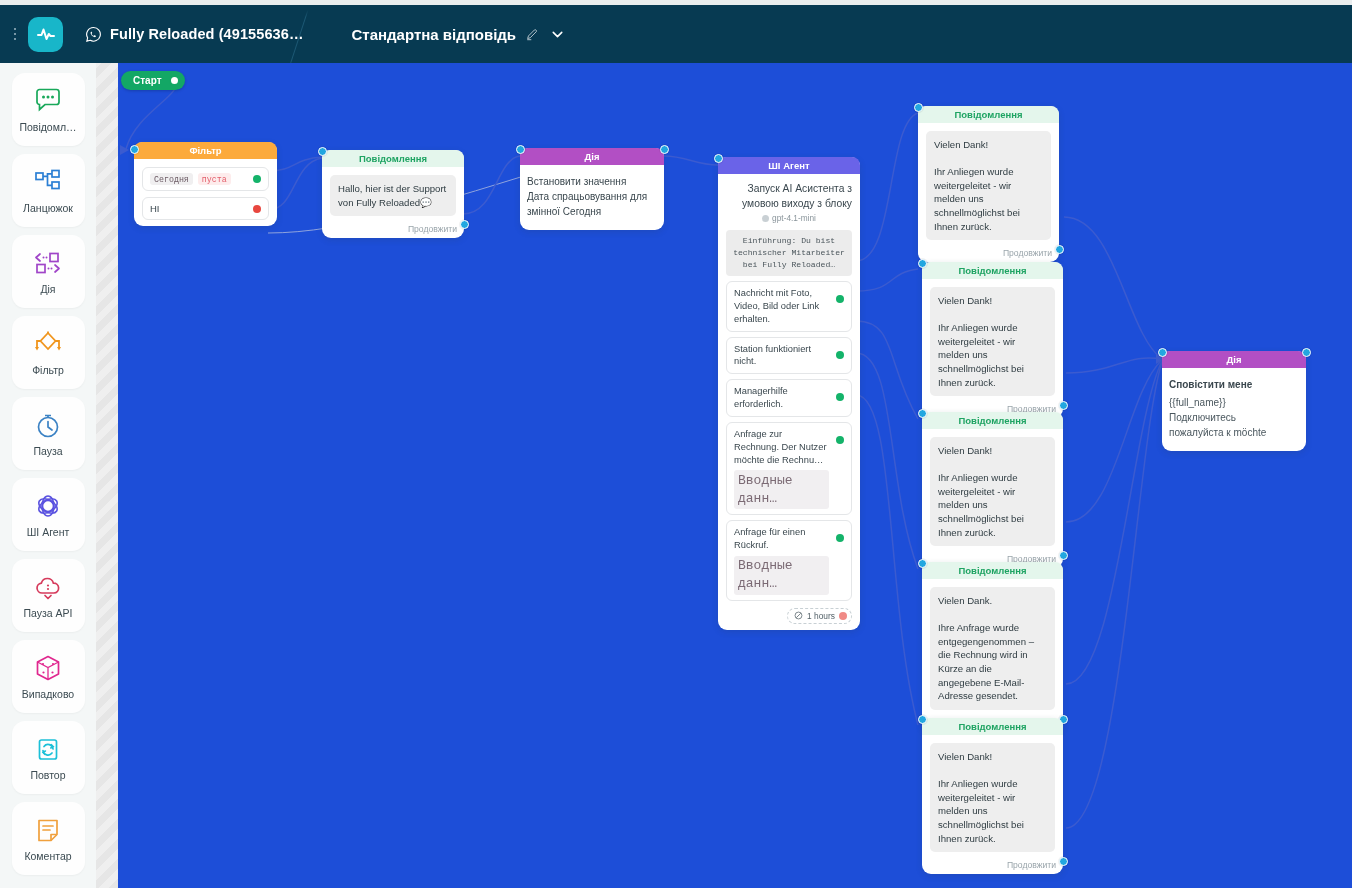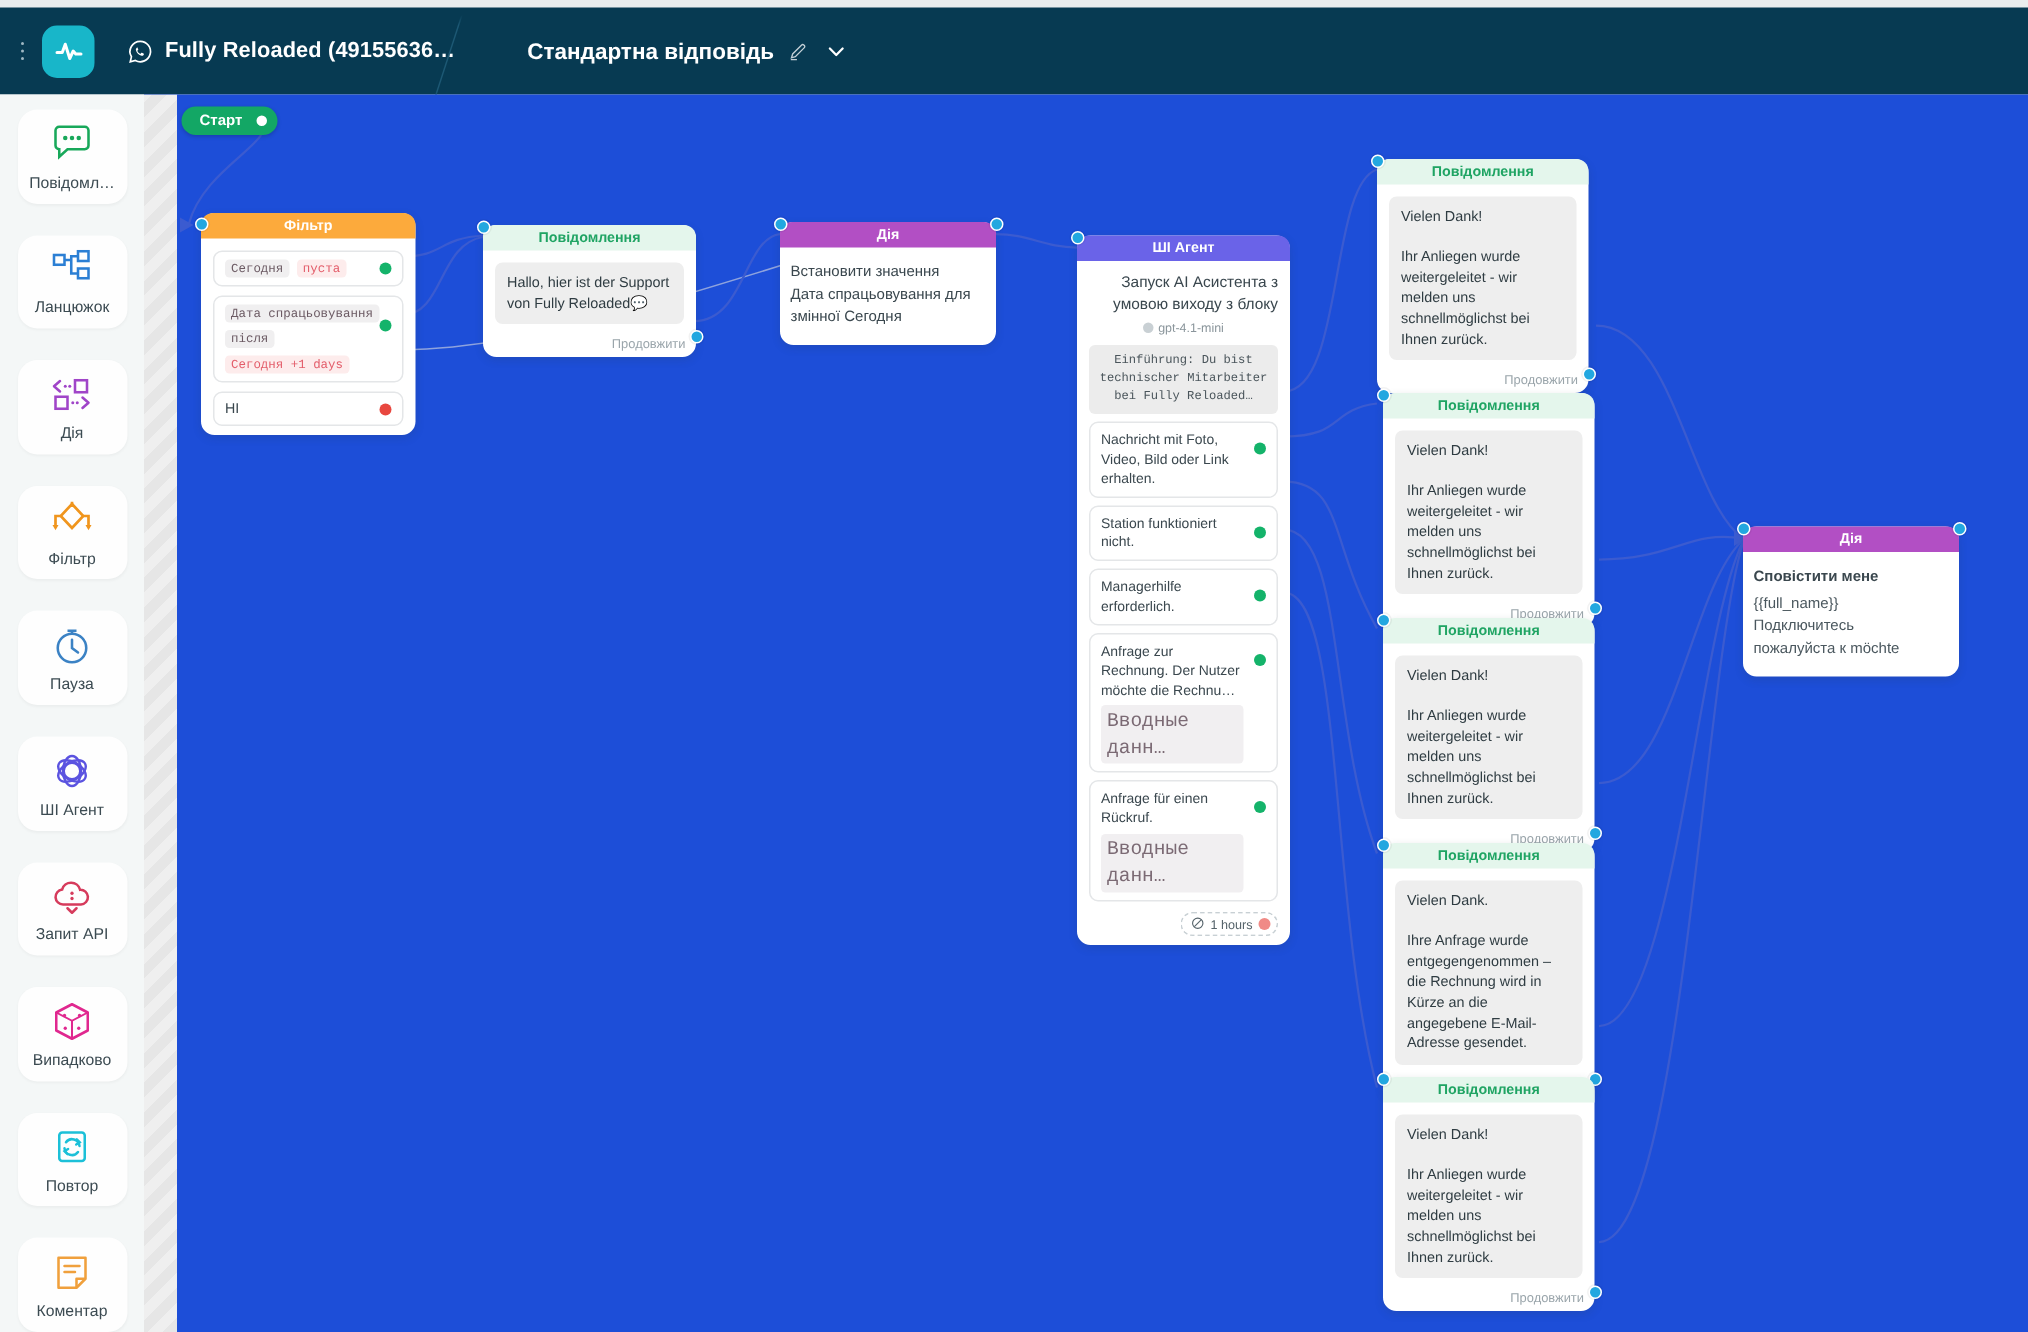--- a/index.html
+++ b/index.html
@@ -47,21 +47,21 @@
     display:flex; align-items:center; gap:10px; margin-left:48px;
     color:#ffffff; font-size:15px; font-weight:bold;
   }
   .pencil-ic { width:13px; height:13px; opacity:.85; cursor:pointer; }
   .chev { width:17px; height:17px; cursor:pointer; }
 
   
   .sidebar {
     position:absolute; left:0; top:63px; width:96px; height:825px;
     background:#f4f7f7; padding-top:10px; overflow:hidden;
-    display:flex; flex-direction:column; align-items:center; gap:21px;
+    display:flex; flex-direction:column; align-items:center; gap:8px;
   }
   .side-item {
     width:73px; height:73px; background:#fefefe; border-radius:13px;
     display:flex; flex-direction:column; align-items:center; justify-content:center;
     gap:5px; cursor:pointer; box-shadow:0 1px 2px rgba(0,0,0,.04);
   }
   .side-item .ic { height:30px; display:flex; align-items:center; justify-content:center; }
   .side-item .lbl { font-size:10.5px; color:#3c4b52; white-space:nowrap; }
 
   
@@ -280,21 +280,21 @@
 
     <div class="side-item">
       <span class="ic">
         <svg width="28" height="26" viewBox="0 0 28 26">
           <path d="M8 19a5 5 0 0 1-.6-9.96A6.2 6.2 0 0 1 19.4 9.2 4.9 4.9 0 0 1 20 19z" fill="none" stroke="#d63b5c" stroke-width="1.7"></path>
           <circle cx="14" cy="11.5" r="1.1" fill="#d63b5c"></circle>
           <circle cx="14" cy="15" r="1.1" fill="#d63b5c"></circle>
           <path d="M11 21.5 l3 3 l3-3" fill="none" stroke="#d63b5c" stroke-width="1.7" stroke-linecap="round" stroke-linejoin="round"></path>
         </svg>
       </span>
-      <span class="lbl">Запит API</span>
+      <span class="lbl">Пауза API</span>
     </div>
 
     <div class="side-item">
       <span class="ic">
         <svg width="28" height="28" viewBox="0 0 28 28">
           <path d="M14 2.5 L24.5 8 v12 L14 25.5 L3.5 20 V8 Z" fill="none" stroke="#e0288f" stroke-width="1.7" stroke-linejoin="round"></path>
           <path d="M3.5 8 L14 13.5 L24.5 8 M14 13.5 v12" fill="none" stroke="#e0288f" stroke-width="1.3"></path>
           <circle cx="9" cy="10" r="1.1" fill="#e0288f"></circle>
           <circle cx="19" cy="10" r="1.1" fill="#e0288f"></circle>
           <circle cx="9.5" cy="18.5" r="1.1" fill="#e0288f"></circle>
@@ -377,26 +377,20 @@
         <span>Фільтр</span>
       </div>
       <div class="node-body">
 
         <div class="f-row">
           <span class="chip gray">Сегодня</span>
           <span class="chip pink">пуста</span>
           <span class="f-dot g"></span>
         </div>
 
-        <div class="f-row">
-          <span class="chip gray">Дата спрацьовування</span>
-          <span class="chip gray" style="margin-right:14px">після</span>
-          <span class="chip pink">Сегодня +1 days</span>
-          <span class="f-dot g" style="top:15px; transform:none;"></span>
-        </div>
 
         <div class="f-row">
           <span class="f-plain">HI</span>
           <span class="f-dot r"></span>
         </div>
       </div>
     </div>
 
     <div class="node" style="left:226px; top:87px; width:142px;">
       <div class="port lt"></div>

